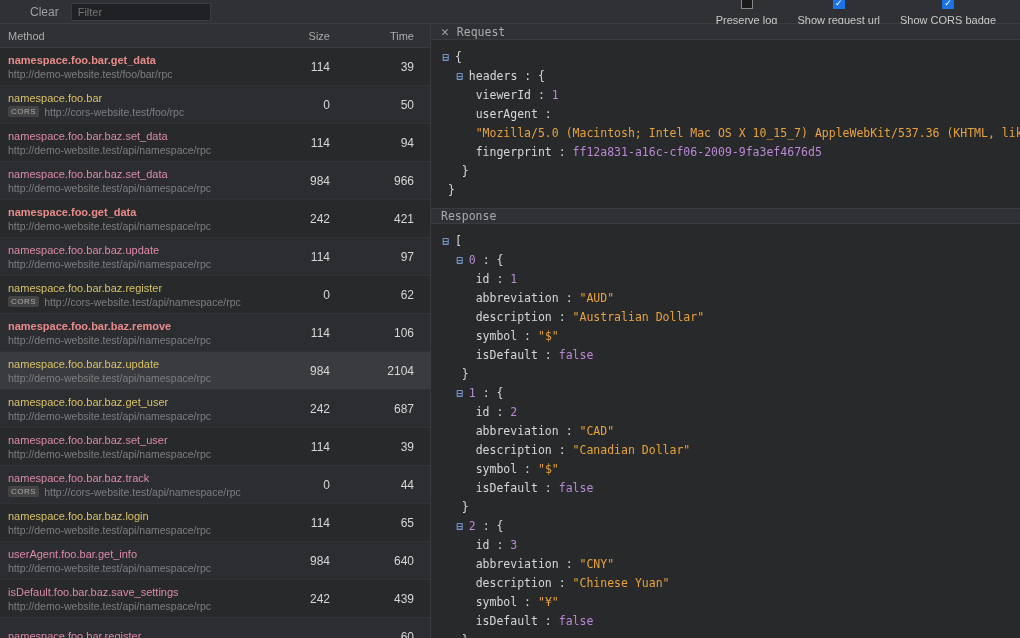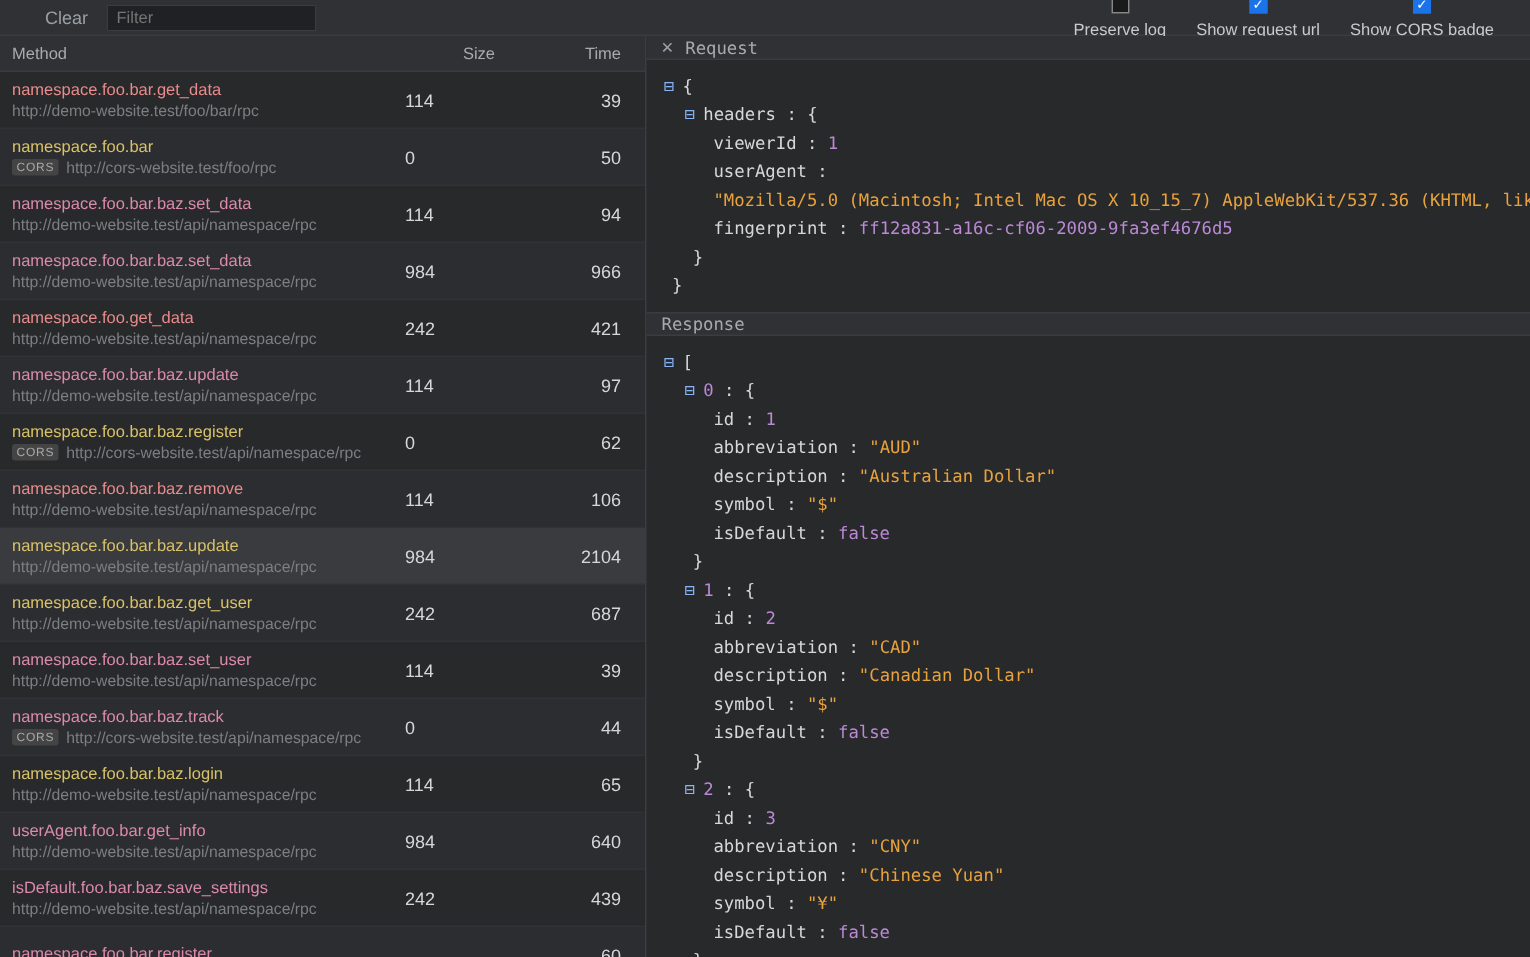--- a/index.html
+++ b/index.html
@@ -36,29 +36,29 @@
 .thead .c-size { width:80px; text-align:right; padding-right:20px;}
 .thead .c-time { width:80px; text-align:right; padding-right:16px;}
 .tbody { flex:1; overflow:hidden; }
 .row {
   display:flex; align-items:center; height:38px;
   border-bottom:1px solid #313235;
 }
 .row.alt { background:#2c2d30; }
 .row.sel { background:#3a3b3e; }
 .row .c-method { width:270px; padding-left:8px; display:flex; flex-direction:column; justify-content:center; gap:2px; }
-.row .c-size { width:80px; text-align:left; padding-right:20px; color:#d6d7d9;}
+.row .c-size { width:80px; text-align:right; padding-right:20px; color:#d6d7d9;}
 .row .c-time { width:80px; text-align:right; padding-right:16px; color:#d6d7d9;}
 .mname { font-size:11px; }
 .murl { font-size:10.5px; color:#7c7f82; display:flex; align-items:center; gap:5px; }
 .cors-badge {
   font-size:8px; background:#444; color:#aaa; padding:1px 3px; border-radius:2px;
   letter-spacing:0.5px;
 }
-.clr-red { color:#e88b8b; }
+.clr-red { color:#e88b8b;font-weight:bold; }
 .clr-yellow { color:#d8c268; }
 .clr-pink { color:#dc8aa9; }
 
 .right { flex:1; display:flex; flex-direction:column; font-family:Menlo,Consolas,monospace; font-size:11.5px; }
 .reqhead {
   height:24px; display:flex; align-items:center; gap:8px;
   background:#303134; border-bottom:1px solid #3b3c3f; padding:0 10px; color:#a8abad;
 }
 .closex { color:#9aa0a6; font-size:13px; cursor:pointer; }
 .jsonbody { padding:8px 10px; line-height:19px; }

